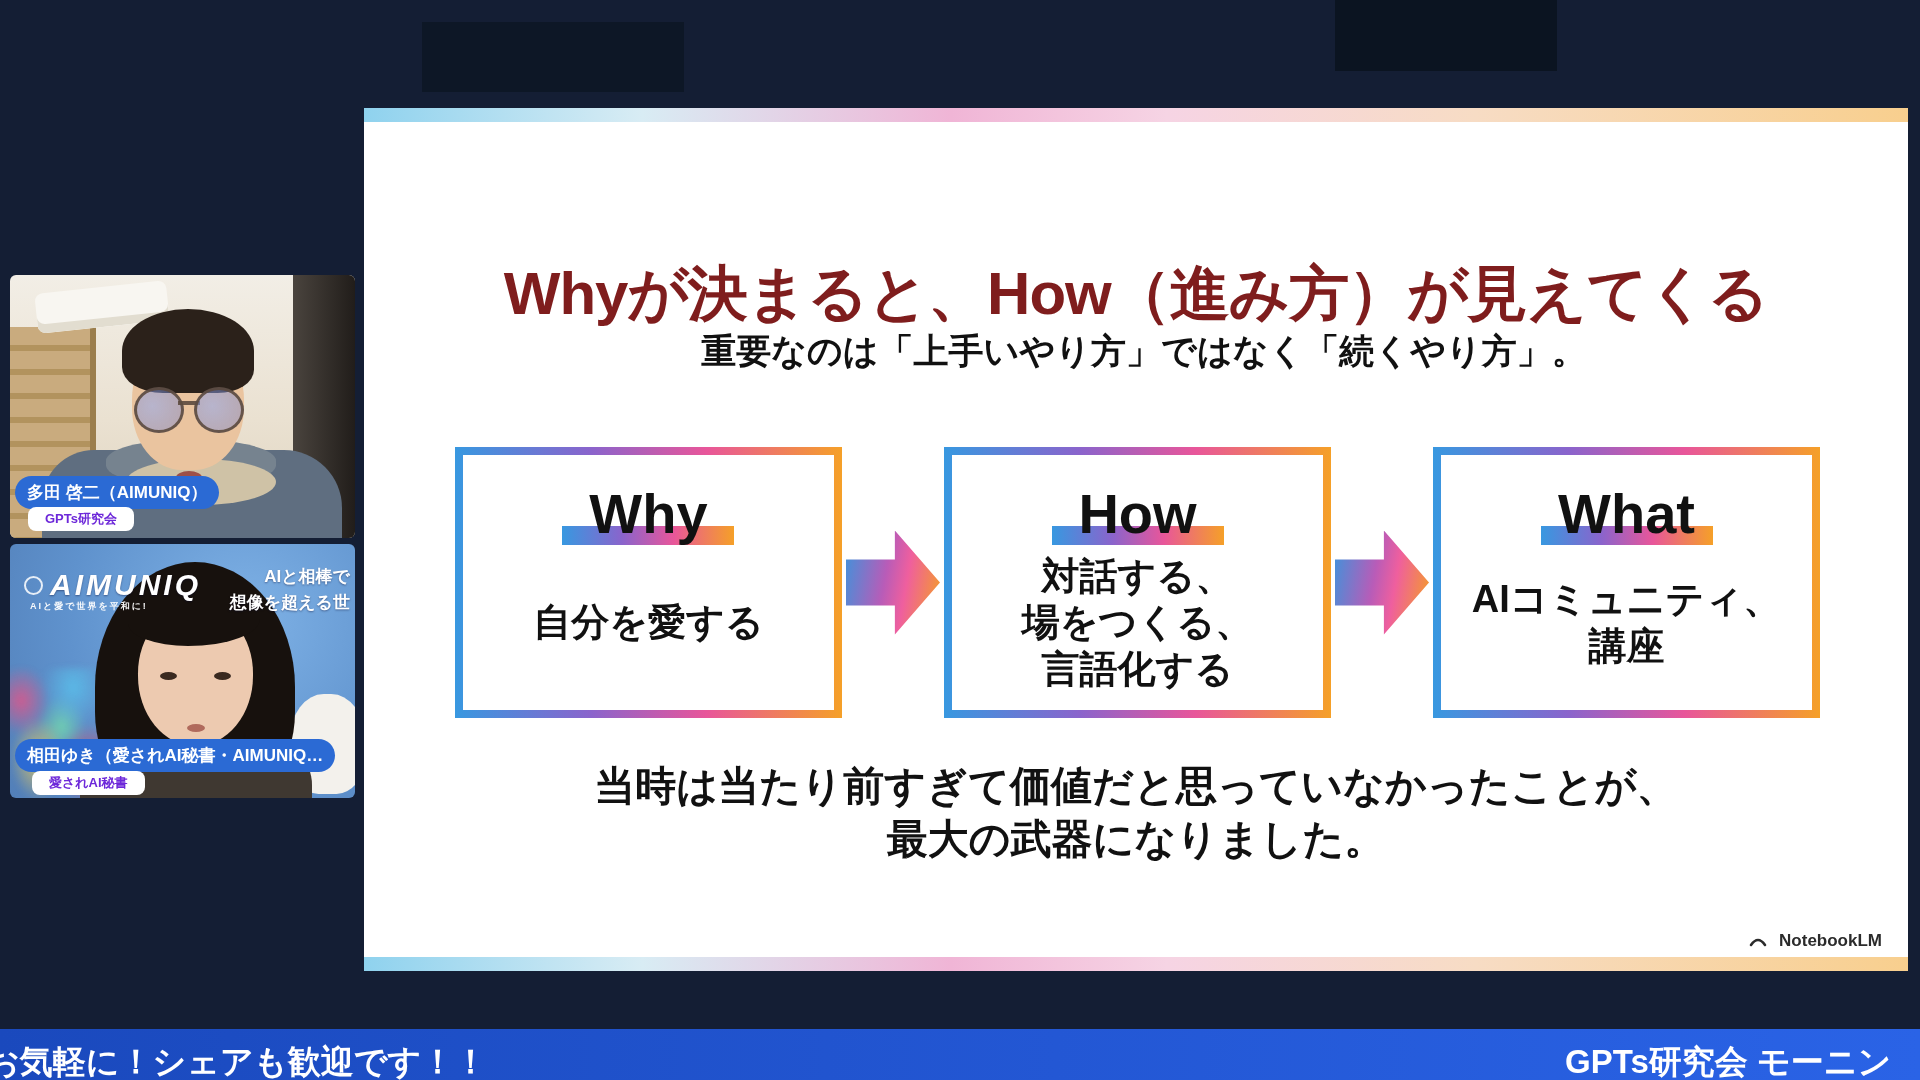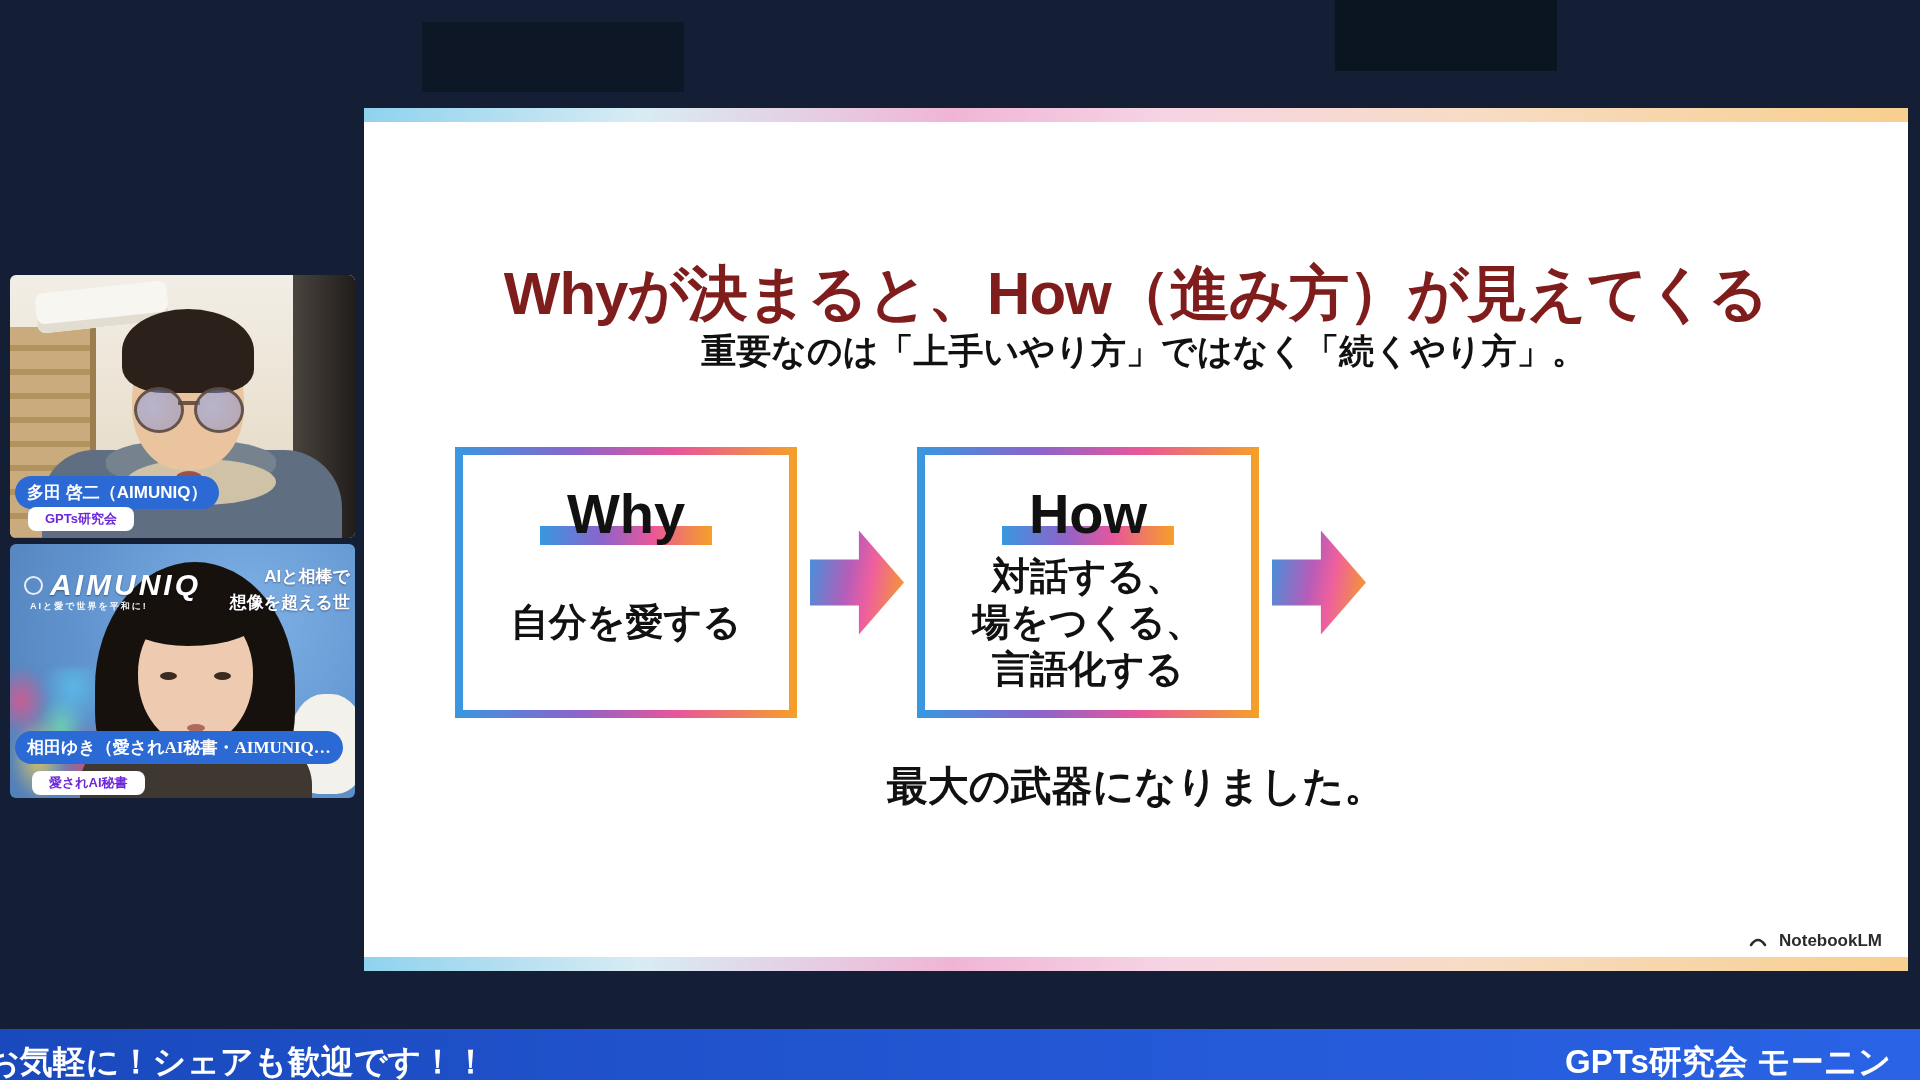--- a/index.html
+++ b/index.html
@@ -61,34 +61,34 @@
       line-height:1.55;text-shadow:0 1px 2px rgba(0,0,40,.4);white-space:nowrap;}
 
   
   .pill{position:absolute;white-space:nowrap;z-index:5;}
   .name-pill{background:#2b6ad4;color:#fff;font-weight:bold;font-size:17px;
       padding:5px 12px;border-radius:17px;max-width:322px;overflow:hidden;}
   .tag-pill{background:#fff;color:#6d28d9;font-weight:bold;font-size:13px;
       padding:3px 17px;border-radius:8px;}
   .v1 .name-pill{left:5px;top:201px;}
   .v1 .tag-pill{left:18px;top:232px;}
-  .v2 .name-pill{left:5px;top:187px;font-family:Liberation Serif, serif;}
+  .v2 .name-pill{left:5px;top:195px;}
   .v2 .tag-pill{left:22px;top:227px;}
 
   
   .slide{position:absolute;left:364px;top:108px;width:1544px;height:863px;background:#ffffff;}
   .strip{position:absolute;left:0;right:0;height:14px;
       background:linear-gradient(90deg,#8fd2ee 0%,#d8ecf4 18%,#f0b5d6 38%,#f6d4e4 52%,#f7dcc4 72%,#f8cf8e 100%);}
   .strip.top{top:0;} .strip.bot{bottom:0;}
   .slide-title{position:absolute;top:116px;left:0;right:0;text-align:center;
       font-size:60px;font-weight:800;color:#7f1d1d;letter-spacing:-1px;line-height:1;}
   .slide-sub{position:absolute;top:220px;left:16px;right:0;text-align:center;
       font-size:35px;font-weight:800;color:#111;}
   .boxes{position:absolute;top:339px;left:91px;width:1365px;display:flex;}
-  .gbox{width:342px;height:271px;box-sizing:border-box;padding:8px;
+  .gbox{width:452px;height:271px;box-sizing:border-box;padding:8px;
       background:linear-gradient(90deg,#3898e0 0%,#8a64cc 35%,#e8569a 65%,#f5a028 100%);}
   .gbox-inner{background:#fff;width:100%;height:100%;display:flex;flex-direction:column;box-sizing:border-box;}
   .hdr{position:relative;margin-top:26px;height:66px;text-align:center;}
   .hdr-bar{position:absolute;left:50%;bottom:2px;transform:translateX(-50%);width:172px;height:19px;
       background:linear-gradient(90deg,#3898e0 0%,#8a64cc 35%,#e8569a 65%,#f5a028 100%);}
   .hdr-text{position:relative;font-size:56px;font-weight:800;color:#111;line-height:66px;z-index:2;}
   .box-body{flex:1;display:flex;flex-direction:column;justify-content:center;
       text-align:center;font-size:38px;font-weight:800;color:#111;line-height:1.22;padding-bottom:12px;}
   .arrow-cell{width:120px;display:flex;align-items:center;justify-content:center;}
   .arrow{width:94px;height:104px;
@@ -202,24 +202,37 @@
             <div>場をつくる、</div>
             <div>言語化する</div>
           </div>
         </div>
       </div>
 
       <div class="arrow-cell">
         <div class="arrow"></div>
       </div>
 
+      <div class="gbox">
+        <div class="gbox-inner">
+          <div class="hdr">
+            <span class="hdr-bar"></span>
+            <span class="hdr-text">What</span>
+          </div>
+          <div class="box-body">
+            <div>AIコミュニティ、</div>
+            <div>講座</div>
+          </div>
+        </div>
+      </div>
 
     </div>
 
     <div class="slide-footer">
+      <div>当時は当たり前すぎて価値だと思っていなかったことが、</div>
       <div>最大の武器になりました。</div>
     </div>
 
     <div class="watermark">
       <svg width="18" height="14" viewBox="0 0 18 14">
         <path d="M2 11 Q 9 1 16 11" stroke="#2b2b2b" stroke-width="2.6" fill="none" stroke-linecap="round"></path>
       </svg>
       <span>NotebookLM</span>
     </div>
   </div>

